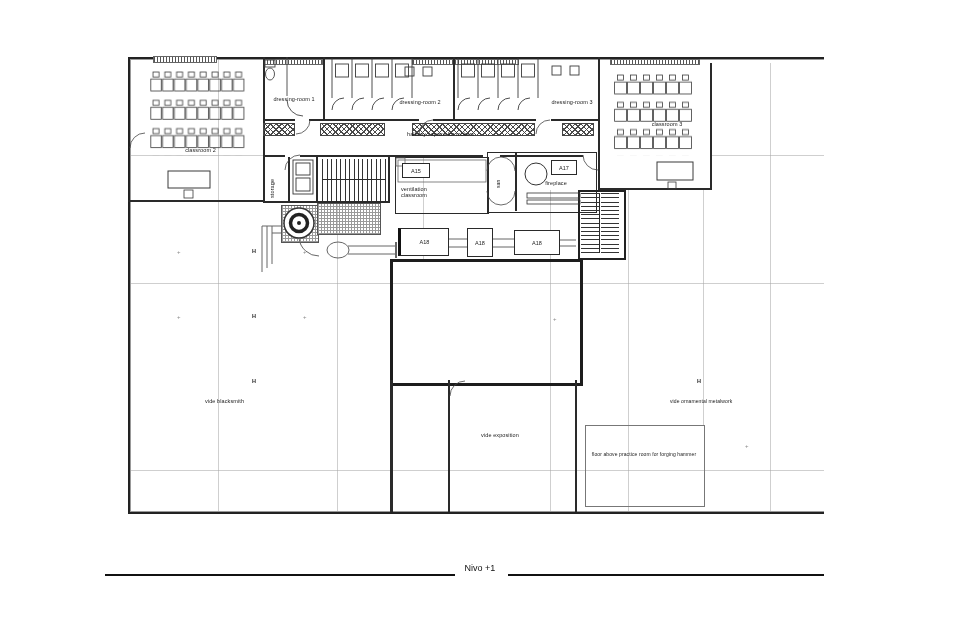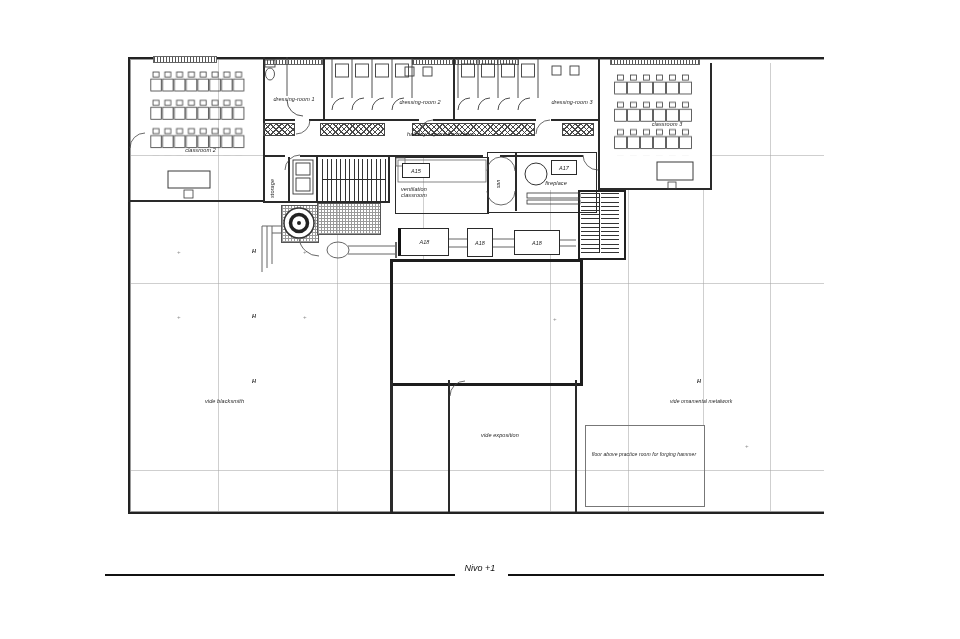--- a/index.html
+++ b/index.html
@@ -1,17 +1,17 @@
 <!DOCTYPE html>
 <html><head>
 <meta charset="utf-8">
 <style>
   html,body{margin:0;padding:0;background:#fff;}
   .plan{position:relative;width:824px;height:639px;background:#fff;overflow:hidden;
-        font-family:"Liberation Sans",sans-serif;color:#1c1c1c;font-style:italic;}
+        font-family:"Liberation Sans",sans-serif;color:#1c1c1c;}
   .ab{position:absolute;}
   .w{position:absolute;background:#2a2a2a;}
   .room{position:absolute;border:1.5px solid #2a2a2a;}
   .grid{position:absolute;background:#a8a8a8;opacity:.55;}
   .glz{position:absolute;background:repeating-linear-gradient(90deg,#555 0 1px,#fff 1px 3px);border:1px solid #666;}
   .hatchx{position:absolute;background:
       repeating-linear-gradient(45deg,#4a4a4a 0 1px,transparent 1px 4px),
       repeating-linear-gradient(-45deg,#4a4a4a 0 1px,transparent 1px 4px);
       border:1px solid #444;}
   .hatchg{position:absolute;background:

